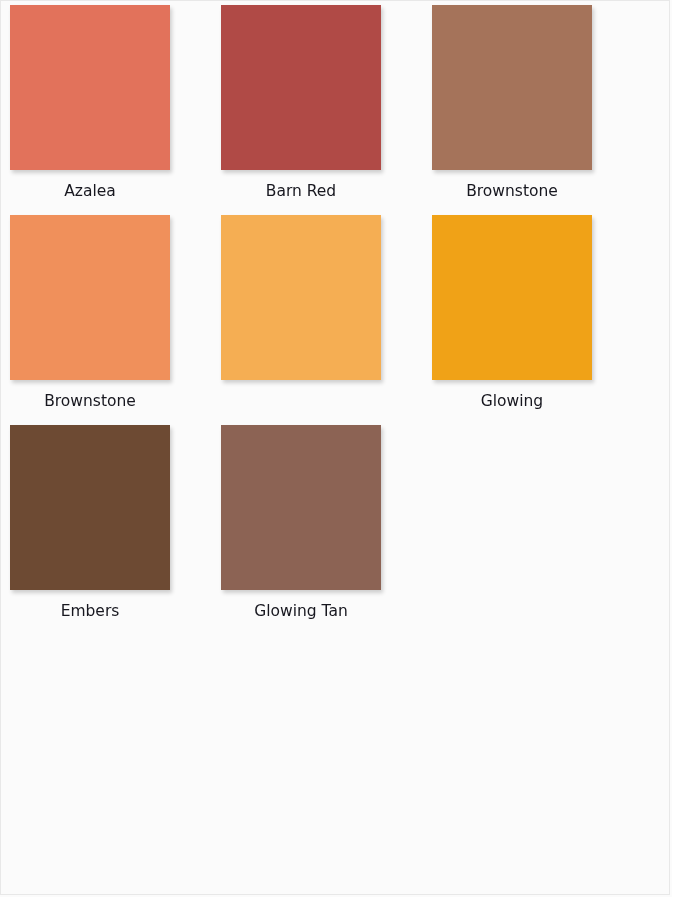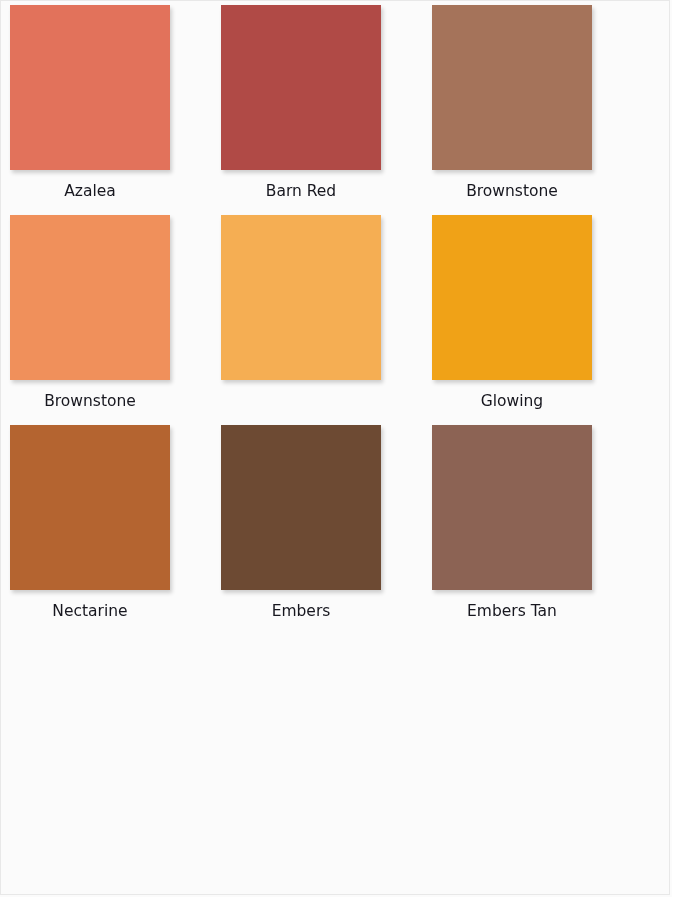--- a/index.html
+++ b/index.html
@@ -94,25 +94,21 @@
         <div class="swatch-label">Brownstone</div>
       </div>
       <div class="swatch-cell">
         <div class="swatch-chip" title="Glowing Embers" style="background-color: rgb(245, 174, 83);"></div>
       </div>
       <div class="swatch-cell">
         <div class="swatch-chip" title="Goldcup" style="background-color: rgb(240, 162, 23);"></div>
         <div class="swatch-label">Glowing</div>
       </div>
       <div class="swatch-cell">
-        <div class="swatch-chip" title="Nectarine" style="background-color: rgb(180, 100, 48);"></div>
-        <div class="swatch-label">Nectarine</div>
-      </div>
-      <div class="swatch-cell">
         <div class="swatch-chip" title="Saddle" style="background-color: rgb(109, 74, 51);"></div>
         <div class="swatch-label">Embers</div>
       </div>
       <div class="swatch-cell">
         <div class="swatch-chip" title="Satchel Tan" style="background-color: rgb(140, 99, 84);"></div>
-        <div class="swatch-label">Embers Tan</div>
+        <div class="swatch-label">Glowing Tan</div>
       </div>
     </div>
 </div>
 
 </body></html>

